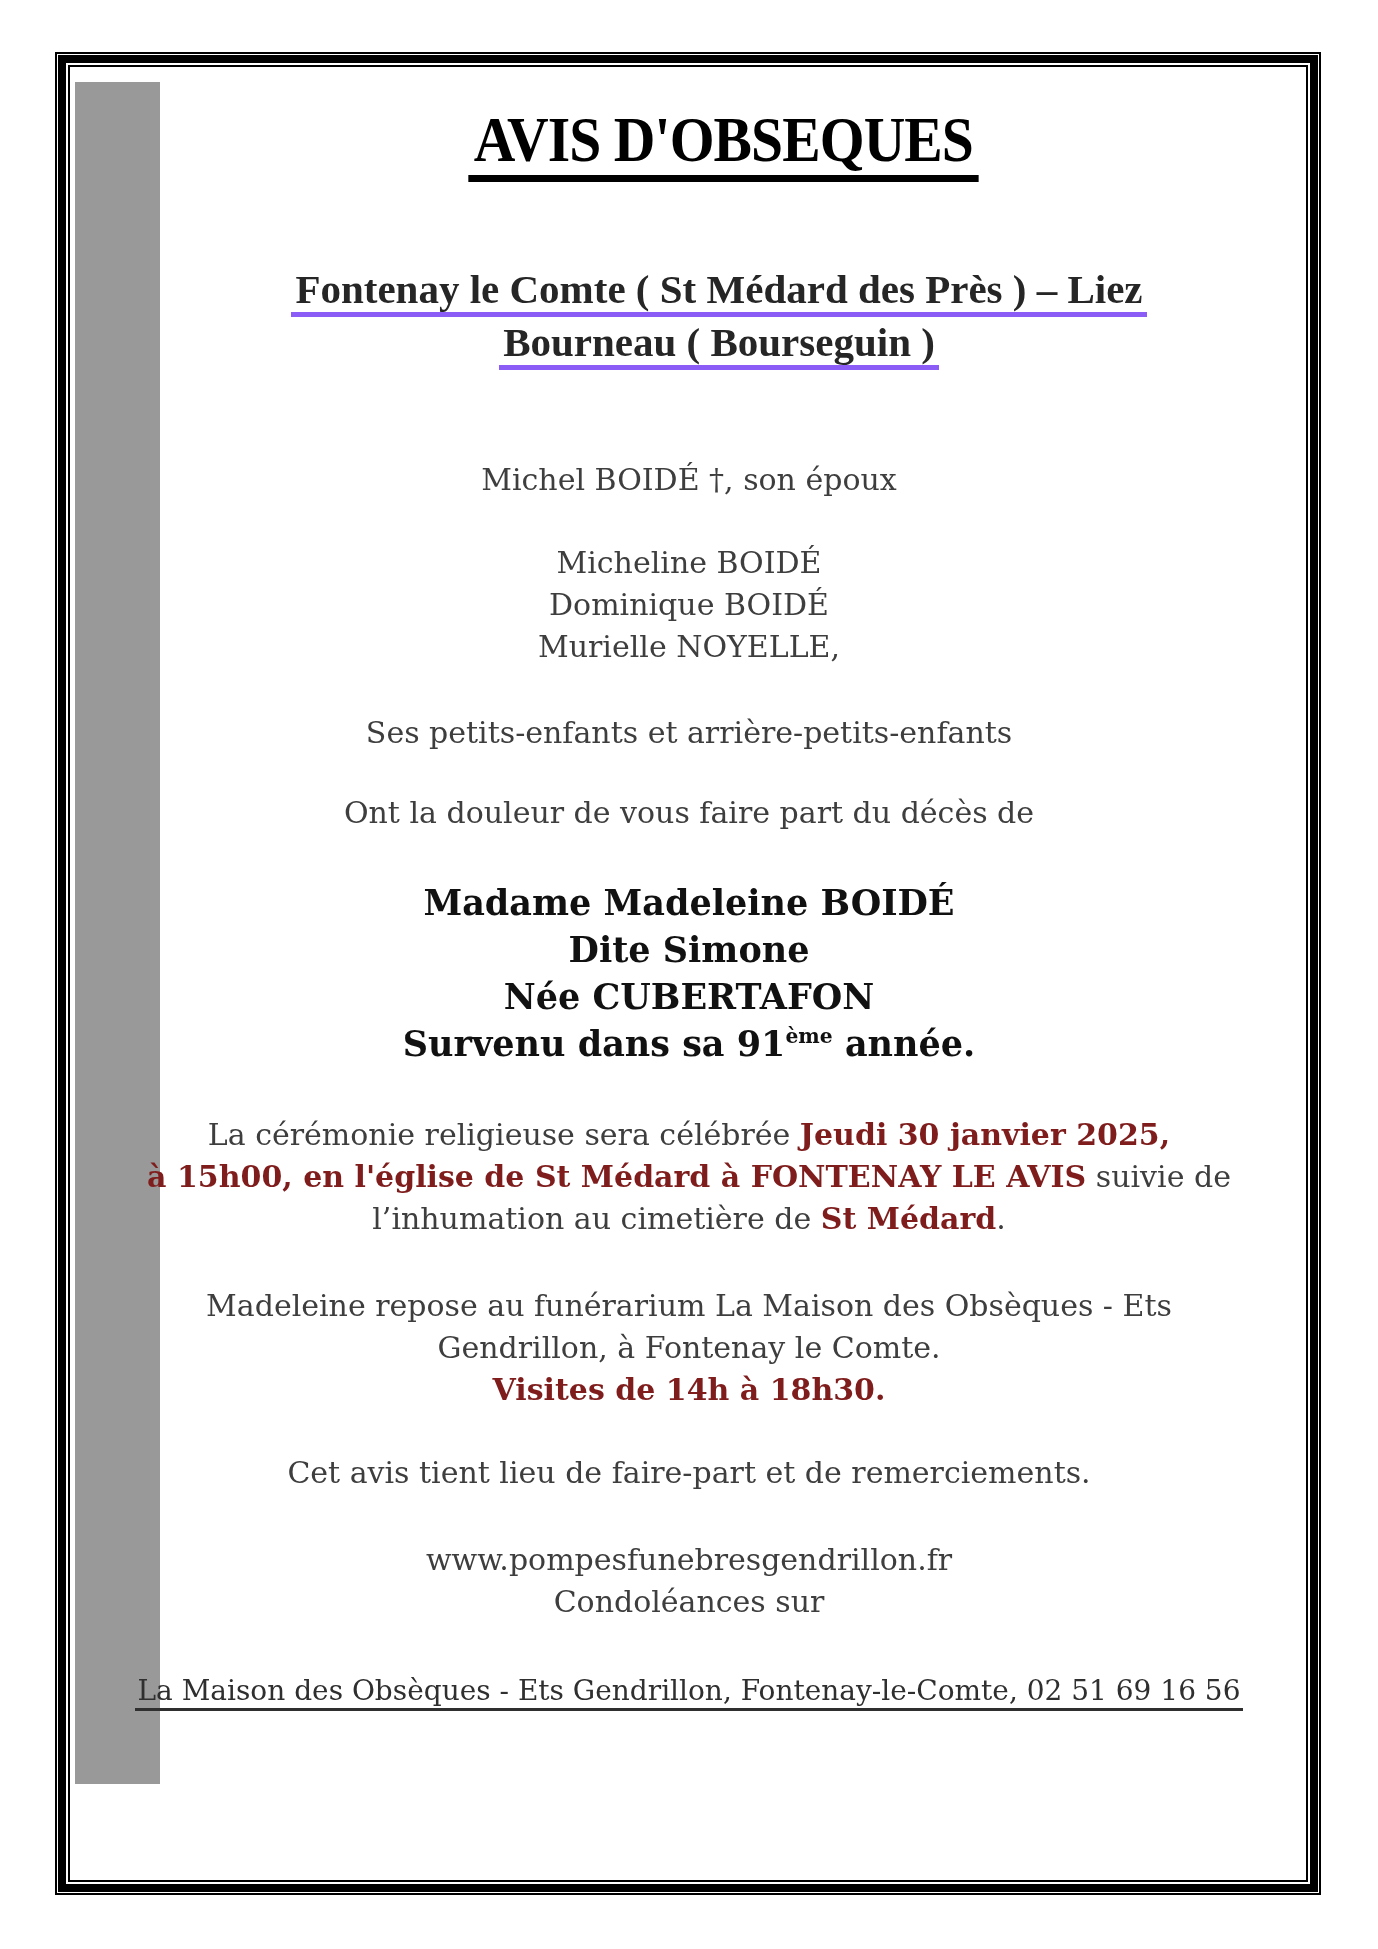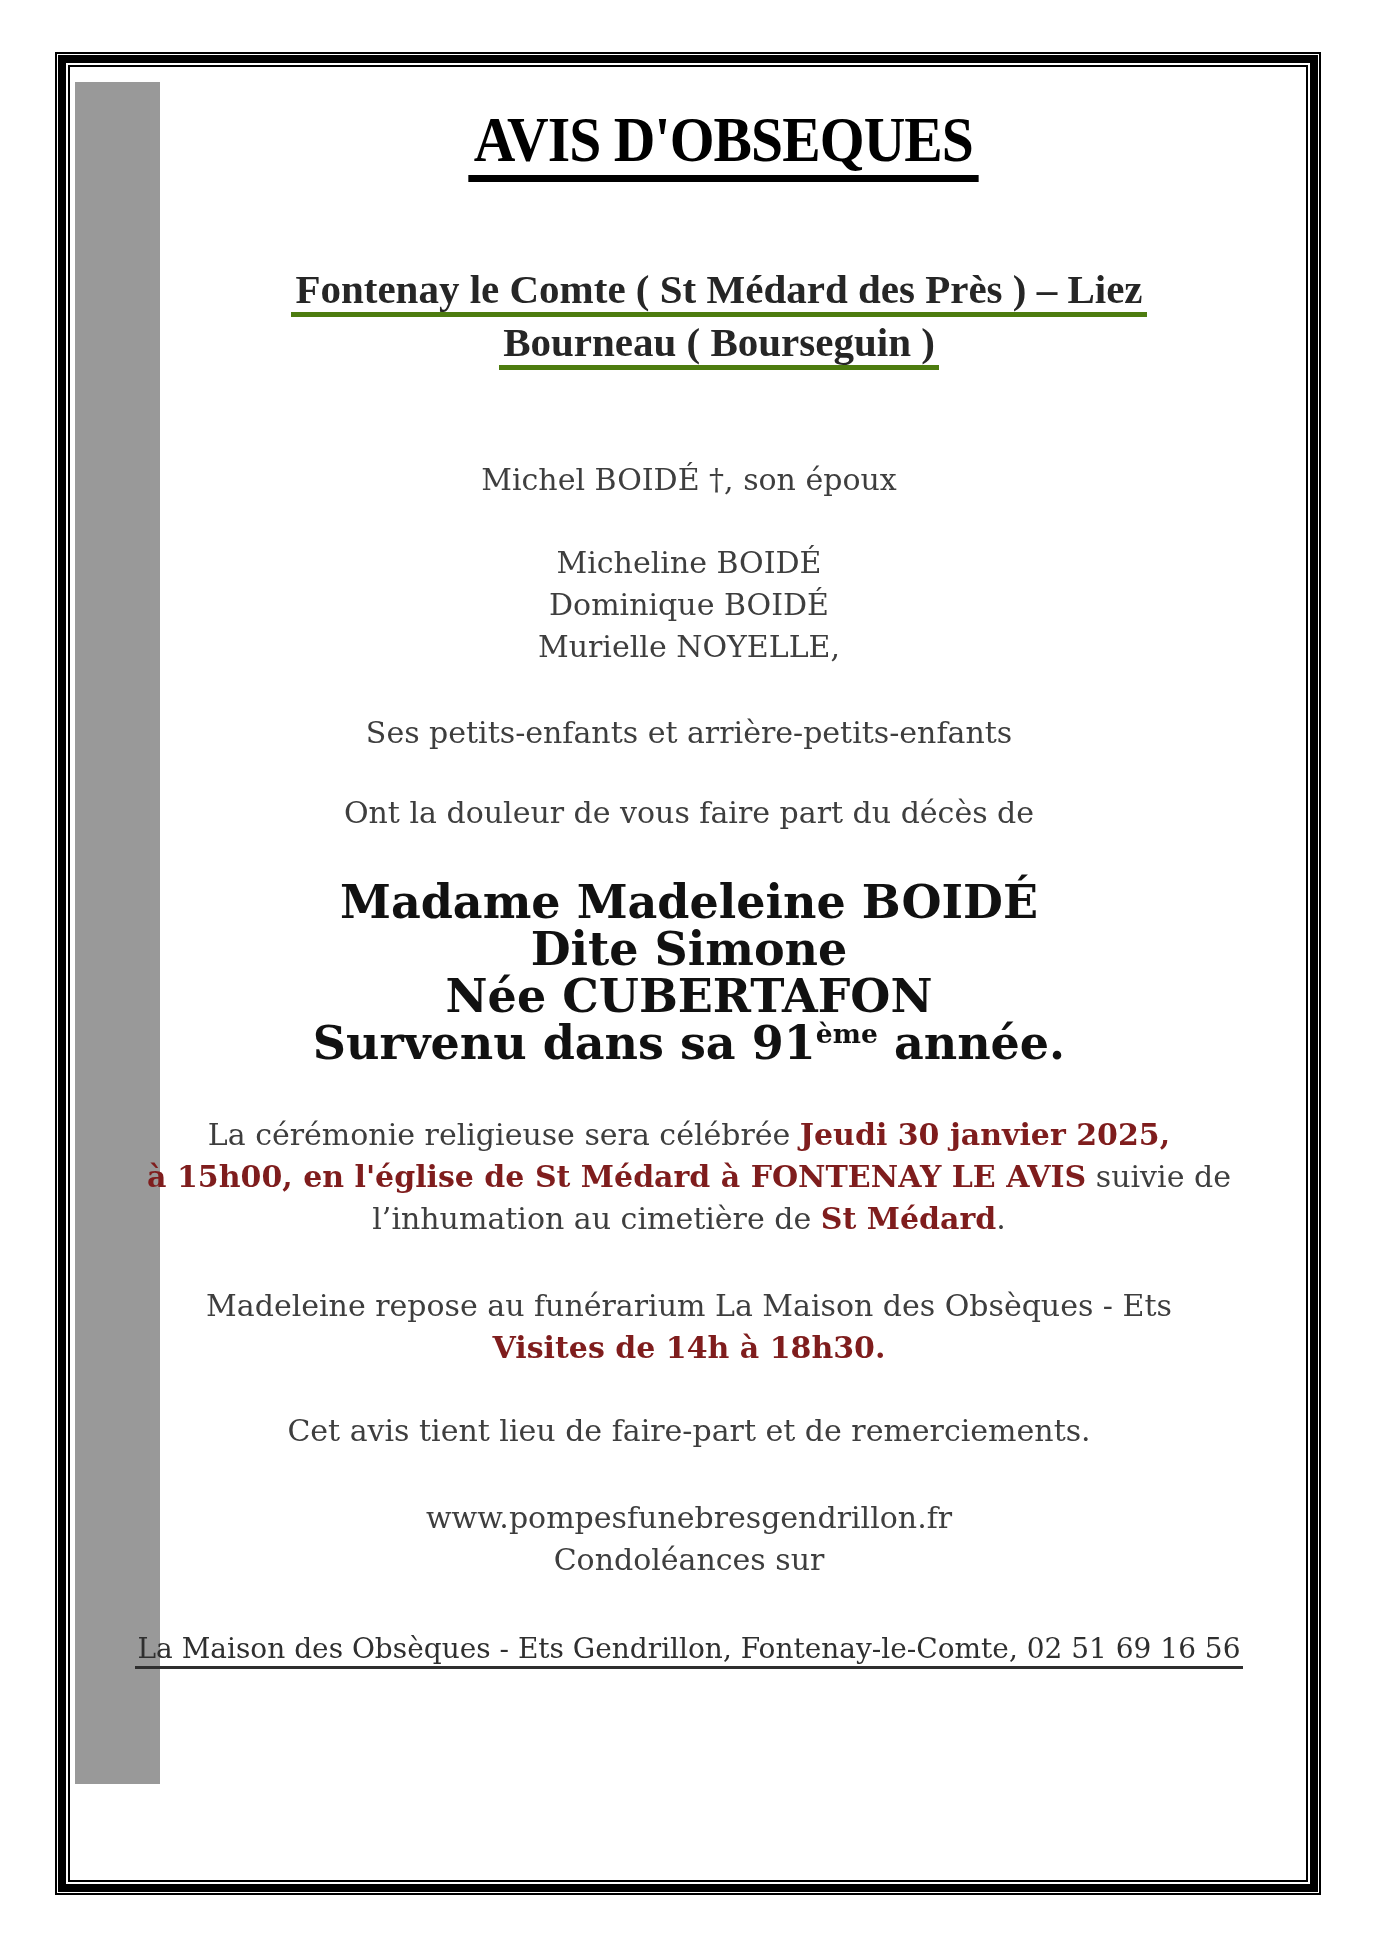--- a/index.html
+++ b/index.html
@@ -20,26 +20,26 @@
   .block{margin:8px;padding:0;}
   .title{margin-top:38px;line-height:1;position:relative;left:34px;}
   .title .u{
     display:inline-block;font-family:"Liberation Serif", serif;font-weight:bold;
     font-size:64px;line-height:1;letter-spacing:-1px;color:#000;
     padding:0 6px 3px 6px;border-bottom:7px solid #000;transform:scaleX(0.9);
   }
   .subtitle{margin-top:82px;line-height:50px;font-family:"Liberation Serif", serif;
             font-weight:bold;font-size:41px;color:#262626;position:relative;left:30px;}
   .subtitle .u2{display:inline-block;line-height:1;padding:0 4px 2px 4px;
-                border-bottom:5px solid #4d7c0f;}
+                border-bottom:5px solid #8b5cf6;}
   .spouse{margin-top:89px;}
   .names{margin-top:41px;}
   .grandchildren{margin-top:44px;}
   .announce{margin-top:38px;}
-  .deceased{margin-top:45px;font-weight:bold;font-size:46px;line-height:47px;color:#111111;}
+  .deceased{margin-top:45px;font-weight:bold;font-size:35px;line-height:47px;color:#111111;}
   .deceased sup{font-size:0.58em;vertical-align:super;line-height:0;}
   .ceremony{margin-top:47px;}
   .repose{margin-top:45px;}
   .notice{margin-top:41px;}
   .condolences{margin-top:45px;}
   .footerline{margin-top:47px;font-size:28px;line-height:42px;color:#2f2f2f;}
   .footerline .u3{display:inline-block;line-height:1;padding:0 2px 3px 2px;
                   border-bottom:3px solid #2f2f2f;}
   b,.bld{font-weight:bold;color:#7f1d1d;}
 </style>
@@ -85,20 +85,21 @@
   </div>
 
   <div class="block ceremony">
     <div><span>La cérémonie religieuse sera célébrée </span><b>Jeudi 30 janvier 2025,</b></div>
     <div><b>à 15h00, en l'église de St Médard à FONTENAY LE AVIS</b><span> suivie de</span></div>
     <div><span>l’inhumation au cimetière de </span><b>St Médard</b><span>.</span></div>
   </div>
 
   <div class="block repose">
     <div>Madeleine repose au funérarium La Maison des Obsèques - Ets</div>
+    <div>Gendrillon, à Fontenay le Comte.</div>
     <div><b>Visites de 14h à 18h30.</b></div>
   </div>
 
   <div class="block notice">Cet avis tient lieu de faire-part et de remerciements.</div>
 
   <div class="block condolences">
     <div>www.pompesfunebresgendrillon.fr</div>
     <div>Condoléances sur</div>
   </div>
 

